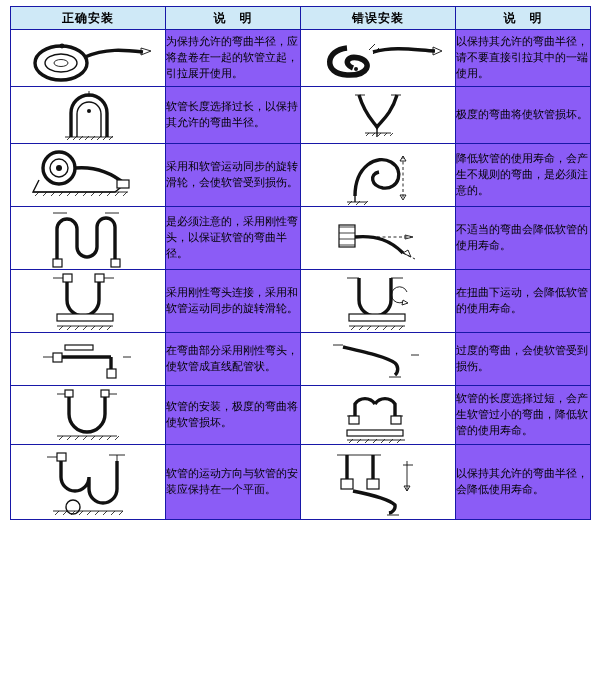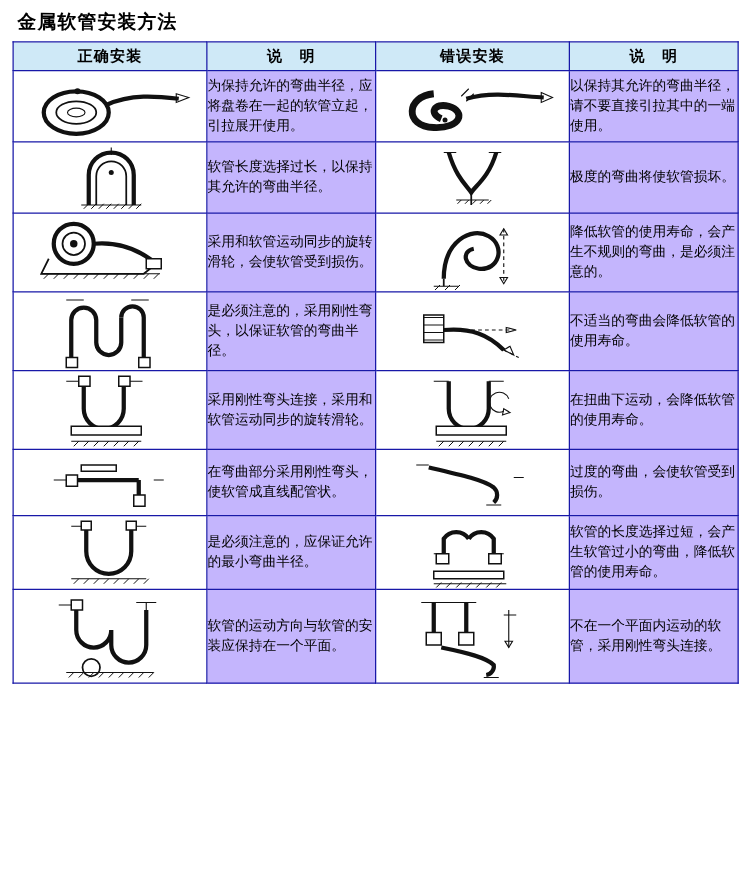--- a/index.html
+++ b/index.html
@@ -48,21 +48,21 @@
     letter-spacing: 1px;
     color: #000;
   }
   td.img-cell {
     background: #ffffff;
     text-align: center;
     vertical-align: middle;
     padding: 2px 0;
   }
   td.desc-cell {
-    background: #c4b5fd;
+    background: #8b5cf6;
     font-size: 11px;
     line-height: 1.45;
     padding: 5px 7px;
     color: #000;
     text-align: left;
   }
   col.c-img { width: 155px; }
   col.c-desc { width: 135px; }
 
   svg.fig {
@@ -108,21 +108,20 @@
     fill: none;
     stroke: #111;
     stroke-width: 0.8;
   }
 </style>
 </head>
 <body>
 
 <div class="page">
 
-  <div class="doc-title">金属软管安装方法</div>
 
   <table class="hose-table">
     <colgroup>
       <col class="c-img">
         <col class="c-desc">
         <col class="c-img">
         <col class="c-desc">
     </colgroup>
     <thead>
       <tr>
@@ -290,21 +289,21 @@
         <td class="img-cell">
           <svg class="fig" width="150" height="58" viewBox="0 0 150 58">
             <path class="thick" d="M56 8 L56 28 A18 18 0 0 0 92 28 L92 8"></path>
             <path class="thin" d="M44 8 h12 M92 8 h12"></path>
             <rect x="52" y="4" width="8" height="7" class="whitefill"></rect>
             <rect x="88" y="4" width="8" height="7" class="whitefill"></rect>
             <path class="thin" d="M44 50 h60"></path>
             <path class="hatch" d="M46 54 l4 -4 M54 54 l4 -4 M62 54 l4 -4 M70 54 l4 -4 M78 54 l4 -4 M86 54 l4 -4 M94 54 l4 -4 M102 54 l4 -4"></path>
           </svg>
         </td>
-        <td class="desc-cell">是必须注意的，应保证允许的最小弯曲半径。</td>
+        <td class="desc-cell">软管的安装，极度的弯曲将使软管损坏。</td>
         <td class="img-cell">
           <svg class="fig" width="150" height="58" viewBox="0 0 150 58">
             <path class="thick" d="M52 30 L52 18 A12 12 0 0 1 72 18 L72 18"></path>
             <path class="thick" d="M72 18 A12 12 0 0 1 92 18 L92 32"></path>
             <path class="thin" d="M44 30 h8 M92 30 h8"></path>
             <rect x="46" y="30" width="10" height="8" class="whitefill"></rect>
             <rect x="88" y="30" width="10" height="8" class="whitefill"></rect>
             <rect x="44" y="44" width="56" height="6" class="whitefill"></rect>
             <path class="thin" d="M44 54 h58"></path>
             <path class="hatch" d="M46 57 l4 -4 M54 57 l4 -4 M62 57 l4 -4 M70 57 l4 -4 M78 57 l4 -4 M86 57 l4 -4 M94 57 l4 -4"></path>
@@ -332,18 +331,18 @@
             <path class="thick" d="M70 10 L70 34"></path>
             <rect x="38" y="34" width="12" height="10" class="whitefill"></rect>
             <rect x="64" y="34" width="12" height="10" class="whitefill"></rect>
             <path class="thin" d="M34 10 h44"></path>
             <path class="thick" d="M50 46 C 70 50, 86 54, 92 60 A7 7 0 0 1 86 68"></path>
             <path class="thin" d="M84 70 h12"></path>
             <path class="thin" d="M100 20 h10 M104 16 v30"></path>
             <path class="thin" d="M104 46 l-3 -5 h6 z"></path>
           </svg>
         </td>
-        <td class="desc-cell">不在一个平面内运动的软管，采用刚性弯头连接。</td>
+        <td class="desc-cell">以保持其允许的弯曲半径，会降低使用寿命。</td>
       </tr>
 
     </tbody>
   </table>
 </div>
 
 </body></html>

